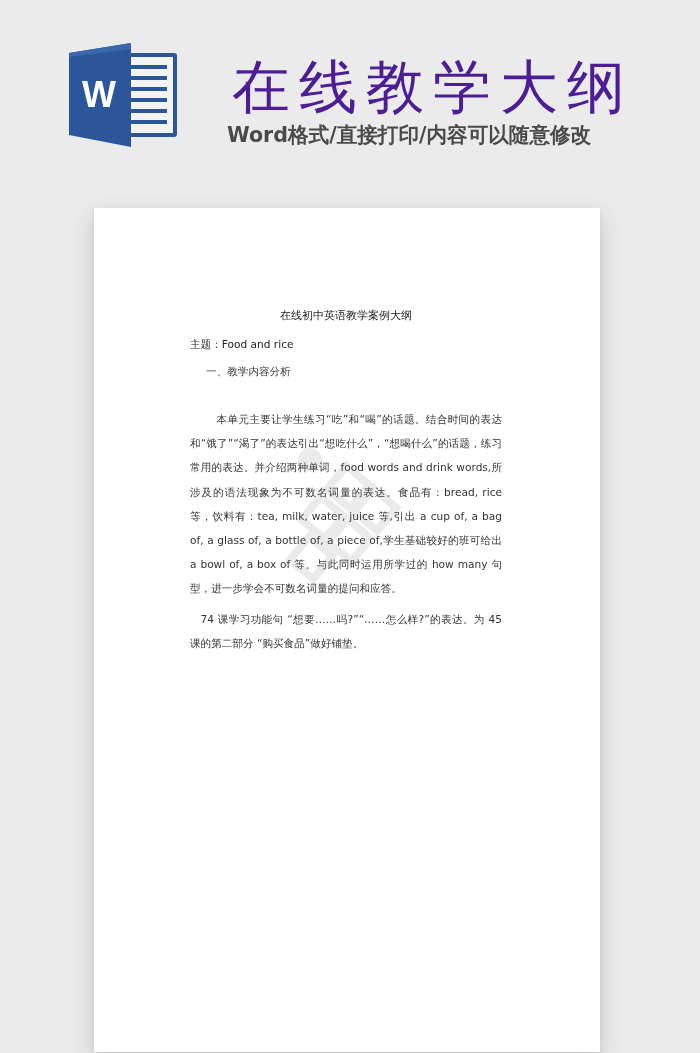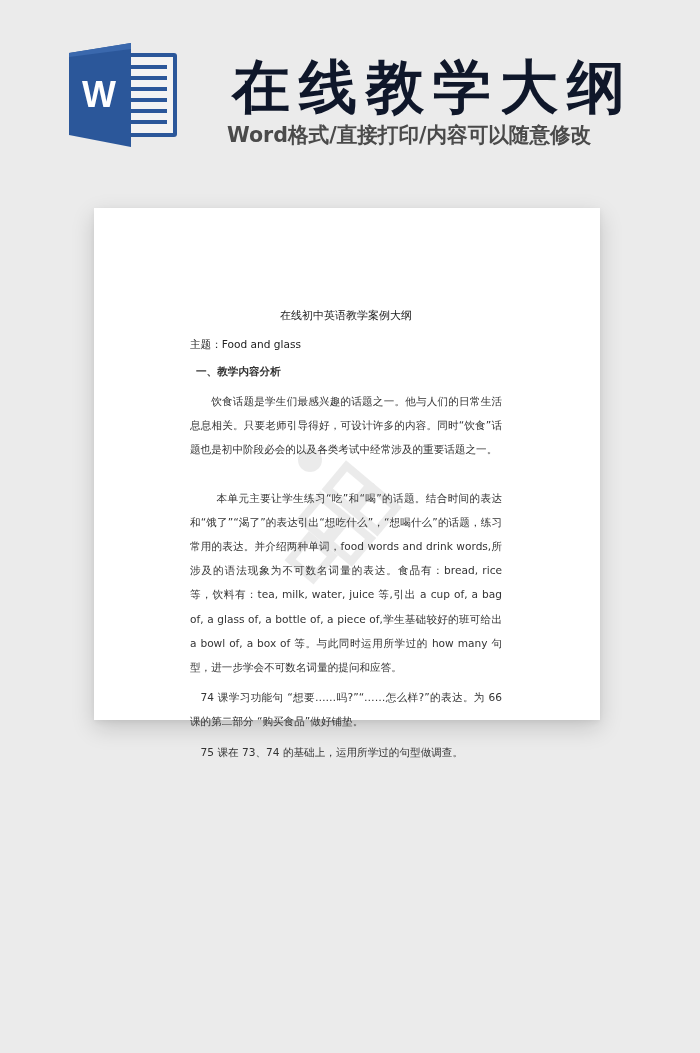--- a/index.html
+++ b/index.html
@@ -22,43 +22,43 @@
     }
     .word-logo {
       position: absolute;
       left: 69px; top: 43px;
       width: 110px; height: 104px;
     }
     .banner-title {
       position: absolute;
       left: 232px; top: 52px;
       font-size: 58px;
-      font-weight: bold;
-      color: #0f172a;
+      font-weight: normal;
+      color: #4c1d95;
       letter-spacing: 9px;
       line-height: 70px;
       white-space: nowrap;
     }
     .banner-subtitle {
       position: absolute;
       left: 227px; top: 121px;
       font-size: 21px;
       font-weight: bold;
       color: #4a4a4a;
       letter-spacing: 0px;
       line-height: 28px;
       white-space: nowrap;
       transform: scaleX(0.98);
       transform-origin: left center;
     }
     
     .page {
       position: absolute;
       left: 94px; top: 208px;
-      width: 506px; height: 512px;
+      width: 506px; height: 844px;
       background: #ffffff;
       box-shadow: 0 8px 22px rgba(0,0,0,0.16), 0 2px 6px rgba(0,0,0,0.06);
     }
     .page-content {
       position: absolute;
       left: 96px; top: 96px;
       width: 312px;
       color: #2a2a2a;
       font-size: 10.6px;
       line-height: 24.2px;
@@ -69,24 +69,23 @@
       color: #222;
       margin: 0;
       line-height: 24px;
     }
     .topic {
       margin: 4px 0 0 0;
       color: #222;
       line-height: 24px;
     }
     .section-heading {
-      margin: 3px 0 0 6px;
+      margin: 3px 0 0 16px;
       line-height: 24px;
       color: #333;
-      font-weight: bold;
     }
     .para {
       margin: 6px 0 0 0;
       text-align: justify;
       text-align-last: left;
       color: #333;
     }
     .para.indent2 { text-indent: 2em; }
     .para.indent1 { text-indent: 1em; }
     .para p { margin: 0; }
@@ -120,35 +119,29 @@
     <text x="30" y="64" text-anchor="middle" font-family="Liberation Sans, sans-serif" font-weight="bold" font-size="36" fill="#ffffff">W</text>
   </svg>
   <div class="banner-title">在线教学大纲</div>
   <div class="banner-subtitle">Word格式/直接打印/内容可以随意修改</div>
 </div>
 
 <div class="page">
   <div class="page-content">
     <div class="doc-title">在线初中英语教学案例大纲</div>
     <div class="topic">
-      <span>主题：</span><span>Food and glass</span>
+      <span>主题：</span><span>Food and rice</span>
     </div>
     <div class="section-heading">一、教学内容分析</div>
 
-    <div class="para indent2">
-      <p>饮食话题是学生们最感兴趣的话题之一。他与人们的日常生活息息相关。只要老师引导得好，可设计许多的内容。同时“饮食”话题也是初中阶段必会的以及各类考试中经常涉及的重要话题之一。</p>
-    </div>
     <div class="para indent2" style="text-indent: 2.5em; margin-top: 24px;">
       <p>本单元主要让学生练习“吃”和“喝”的话题。结合时间的表达和“饿了”“渴了”的表达引出“想吃什么”，“想喝什么”的话题，练习常用的表达。并介绍两种单词，food words and drink words,所涉及的语法现象为不可数名词量的表达。食品有：bread, rice 等，饮料有：tea, milk, water, juice 等,引出 a cup of, a bag of, a glass of, a bottle of, a piece of,学生基础较好的班可给出 a bowl of, a box of 等。与此同时运用所学过的 how many 句型，进一步学会不可数名词量的提问和应答。</p>
     </div>
     <div class="para indent1">
-      <p>74 课学习功能句 “想要……吗?”“……怎么样?”的表达。为 66 课的第二部分 “购买食品”做好铺垫。</p>
-    </div>
-    <div class="para indent1">
-      <p>75 课在 73、74 的基础上，运用所学过的句型做调查。</p>
+      <p>74 课学习功能句 “想要……吗?”“……怎么样?”的表达。为 45 课的第二部分 “购买食品”做好铺垫。</p>
     </div>
   </div>
 </div>
 
 <svg class="watermark" viewBox="0 0 150 170" xmlns="http://www.w3.org/2000/svg">
   <circle cx="40" cy="20" r="12" fill="#666"></circle>
   <g transform="rotate(40 75 90)" fill="none" stroke="#666" stroke-width="8">
     <rect x="35" y="40" width="30" height="30"></rect>
     <rect x="70" y="40" width="30" height="30"></rect>
     <rect x="35" y="80" width="30" height="30"></rect>

